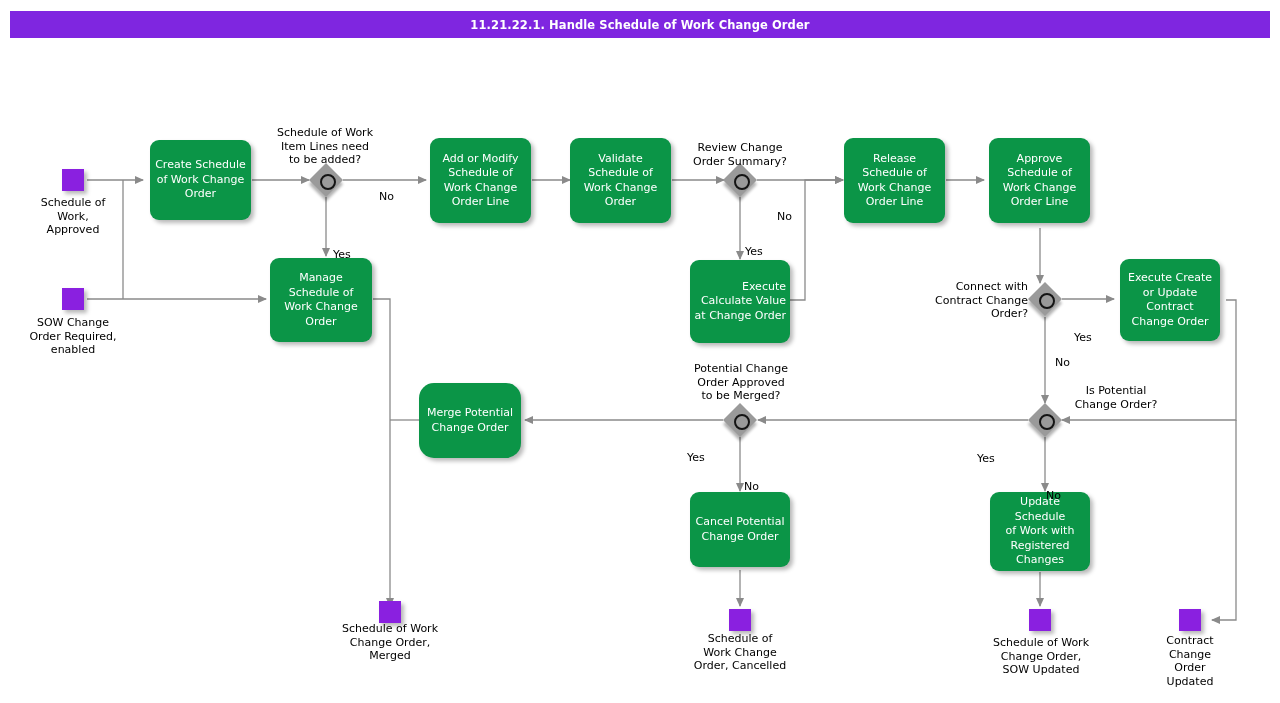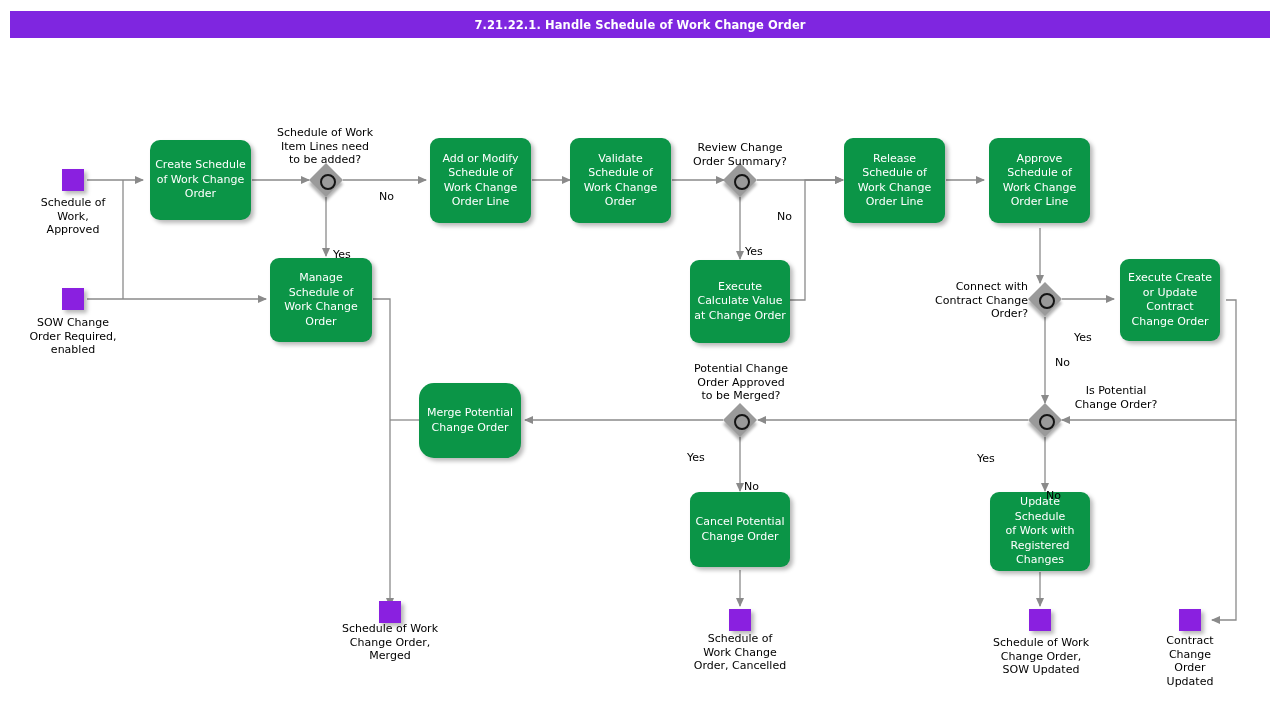--- a/index.html
+++ b/index.html
@@ -50,21 +50,21 @@
   }
   .flowlabel{
     position:absolute;font-size:11px;color:#000000;white-space:pre;margin-top:28px;
   }
 </style>
 </head>
 <body>
 
 <div id="canvas">
 
-  <div class="titlebar">7.21.22.1. Handle Schedule of Work Change Order</div>
+  <div class="titlebar">11.21.22.1. Handle Schedule of Work Change Order</div>
 
   <svg id="wires" viewBox="0 0 1280 703">
     <defs>
       <marker id="ah" markerWidth="9" markerHeight="8" refX="8" refY="4" orient="auto" markerUnits="userSpaceOnUse">
         <path d="M0,0 L9,4 L0,8 Z" fill="#8A8A8A"></path>
       </marker>
     </defs>
     <g fill="none" stroke="#8A8A8A" stroke-width="1.3" marker-end="url(#ah)">
 
       <path d="M87,180 L143,180"></path>
@@ -147,21 +147,21 @@
   <div class="evlabel" style="left: 971px; top: 636px; width: 140px; white-space: pre-line;">Schedule of Work
 Change Order,
 SOW Updated</div>
 
   <div class="event" style="left:1179px;top:609px;"></div>
   <div class="evlabel" style="left: 1140px; top: 634px; width: 100px; white-space: pre-line;">Contract
 Change
 Order
 Updated</div>
 
-  <div class="task" style="left:150px;top:140px;width:101px;height:80px;border-radius:10px;">
+  <div class="task" style="left:150px;top:140px;width:101px;height:80px;">
     <span style="white-space: pre-line;">Create Schedule
 of Work Change
 Order</span>
   </div>
 
   <div class="task" style="left:270px;top:258px;width:102px;height:84px;">
     <span style="white-space: pre-line;">Manage
 Schedule of
 Work Change
 Order</span>
@@ -175,21 +175,21 @@
   </div>
 
   <div class="task" style="left:570px;top:138px;width:101px;height:85px;">
     <span style="white-space: pre-line;">Validate
 Schedule of
 Work Change
 Order</span>
   </div>
 
   <div class="task" style="left:690px;top:260px;width:100px;height:83px;">
-    <span style="white-space: pre-line;">Execute
+    <span style="white-space: pre-line; text-align: right;">Execute
 Calculate Value
 at Change Order</span>
   </div>
 
   <div class="task" style="left:844px;top:138px;width:101px;height:85px;">
     <span style="white-space: pre-line;">Release
 Schedule of
 Work Change
 Order Line</span>
   </div>

